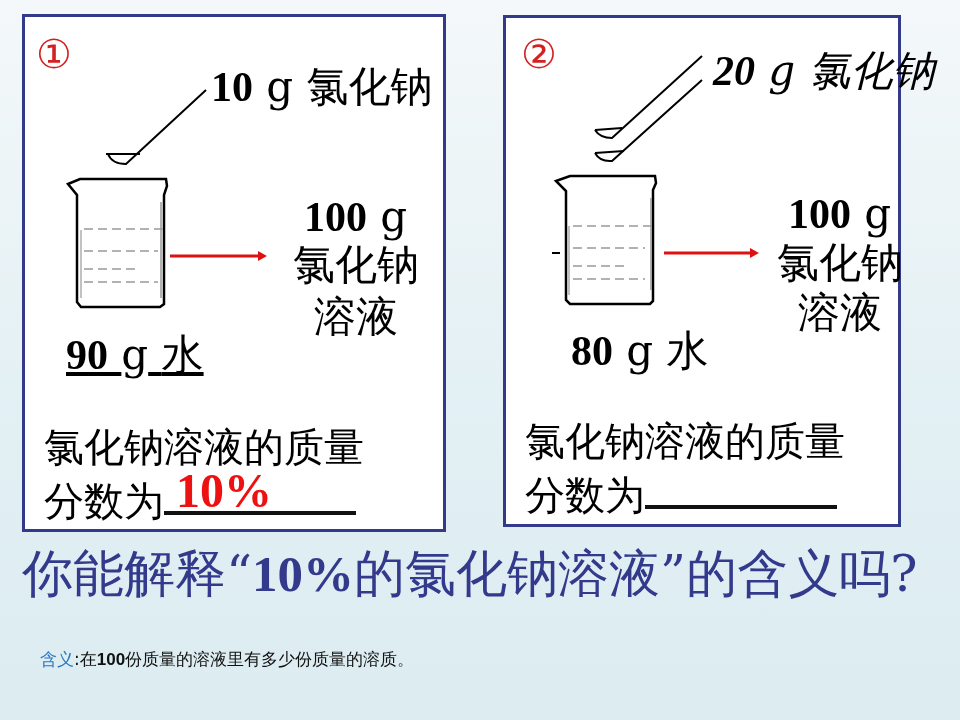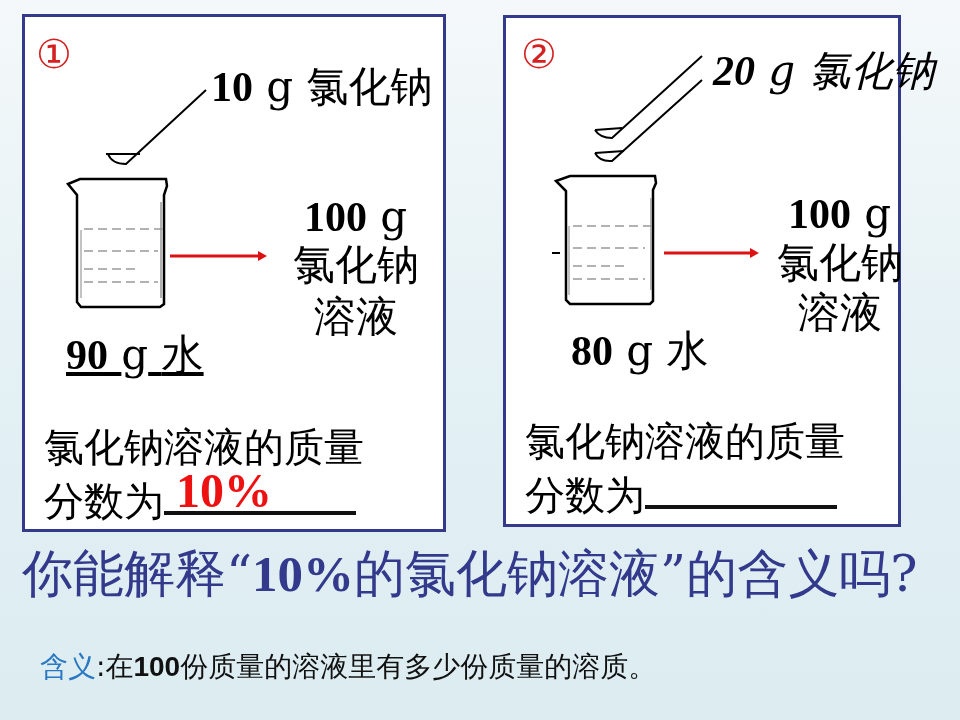--- a/index.html
+++ b/index.html
@@ -17,21 +17,21 @@
   .circled { color:#d42020; font-size:40px; font-family:"DejaVu Serif", serif; line-height:1; }
   .label { font-size:42px; line-height:1; }
   .label b { font-family:"Liberation Serif", serif; font-weight:bold; }
   .big { font-size:40px; line-height:1.18; }
   .pct { color:#ee1111; font-family:"Liberation Serif", serif; font-weight:bold; font-size:48px; }
   .question {
     position:absolute; left:22px; top:540px; font-size:51px; color:#333a8c; white-space:nowrap;
   }
   .question b { font-family:"Liberation Serif", serif; font-weight:bold; }
   .meaning {
-    position:absolute; left:40px; top:648px; font-size:28px; white-space:nowrap; color:#111;
+    position:absolute; left:40px; top:648px; font-size:17px; white-space:nowrap; color:#111;
     font-family:"DejaVu Sans", "Liberation Sans", sans-serif;
   }
   .meaning .key { color:#2a78c2; }
   .meaning b { font-family:"Liberation Sans", sans-serif; font-weight:bold; }
   svg { position:absolute; overflow:visible; }
 </style>
 </head>
 <body>
 
 <div id="panel1" class="panel"></div>

